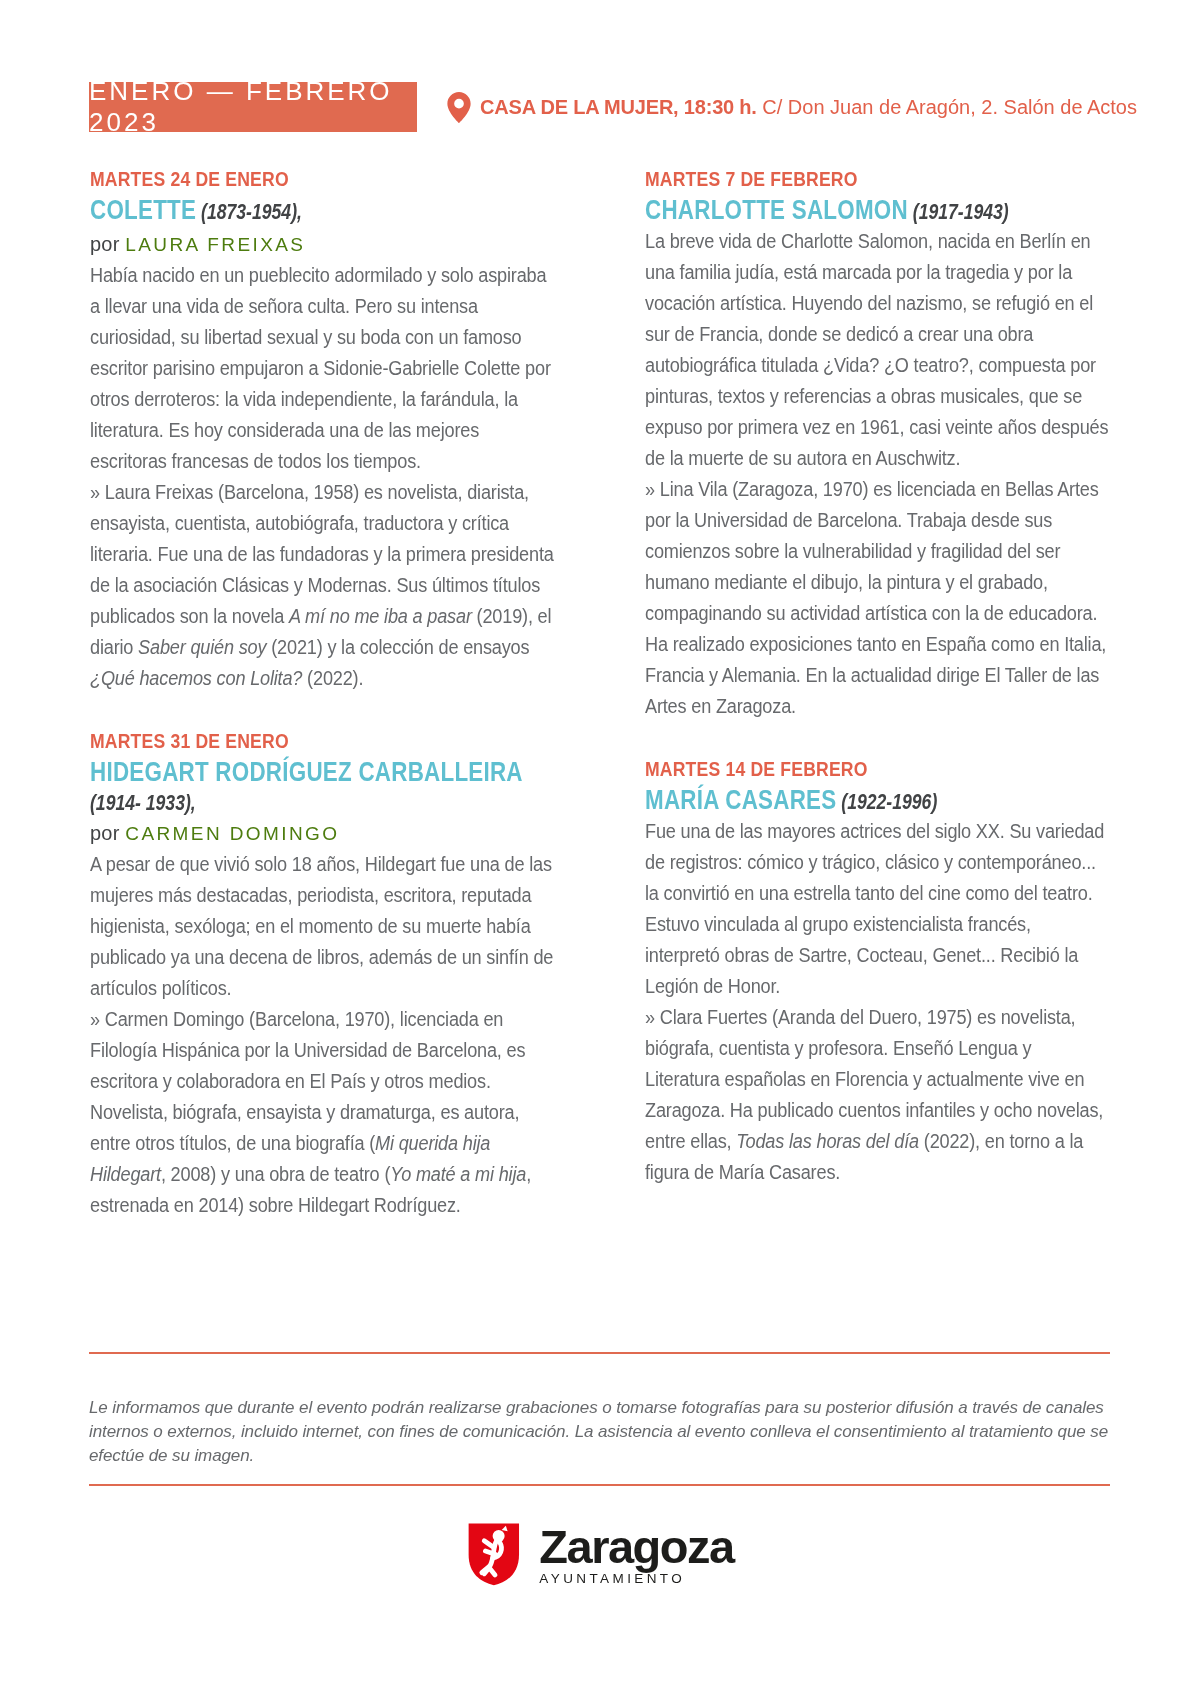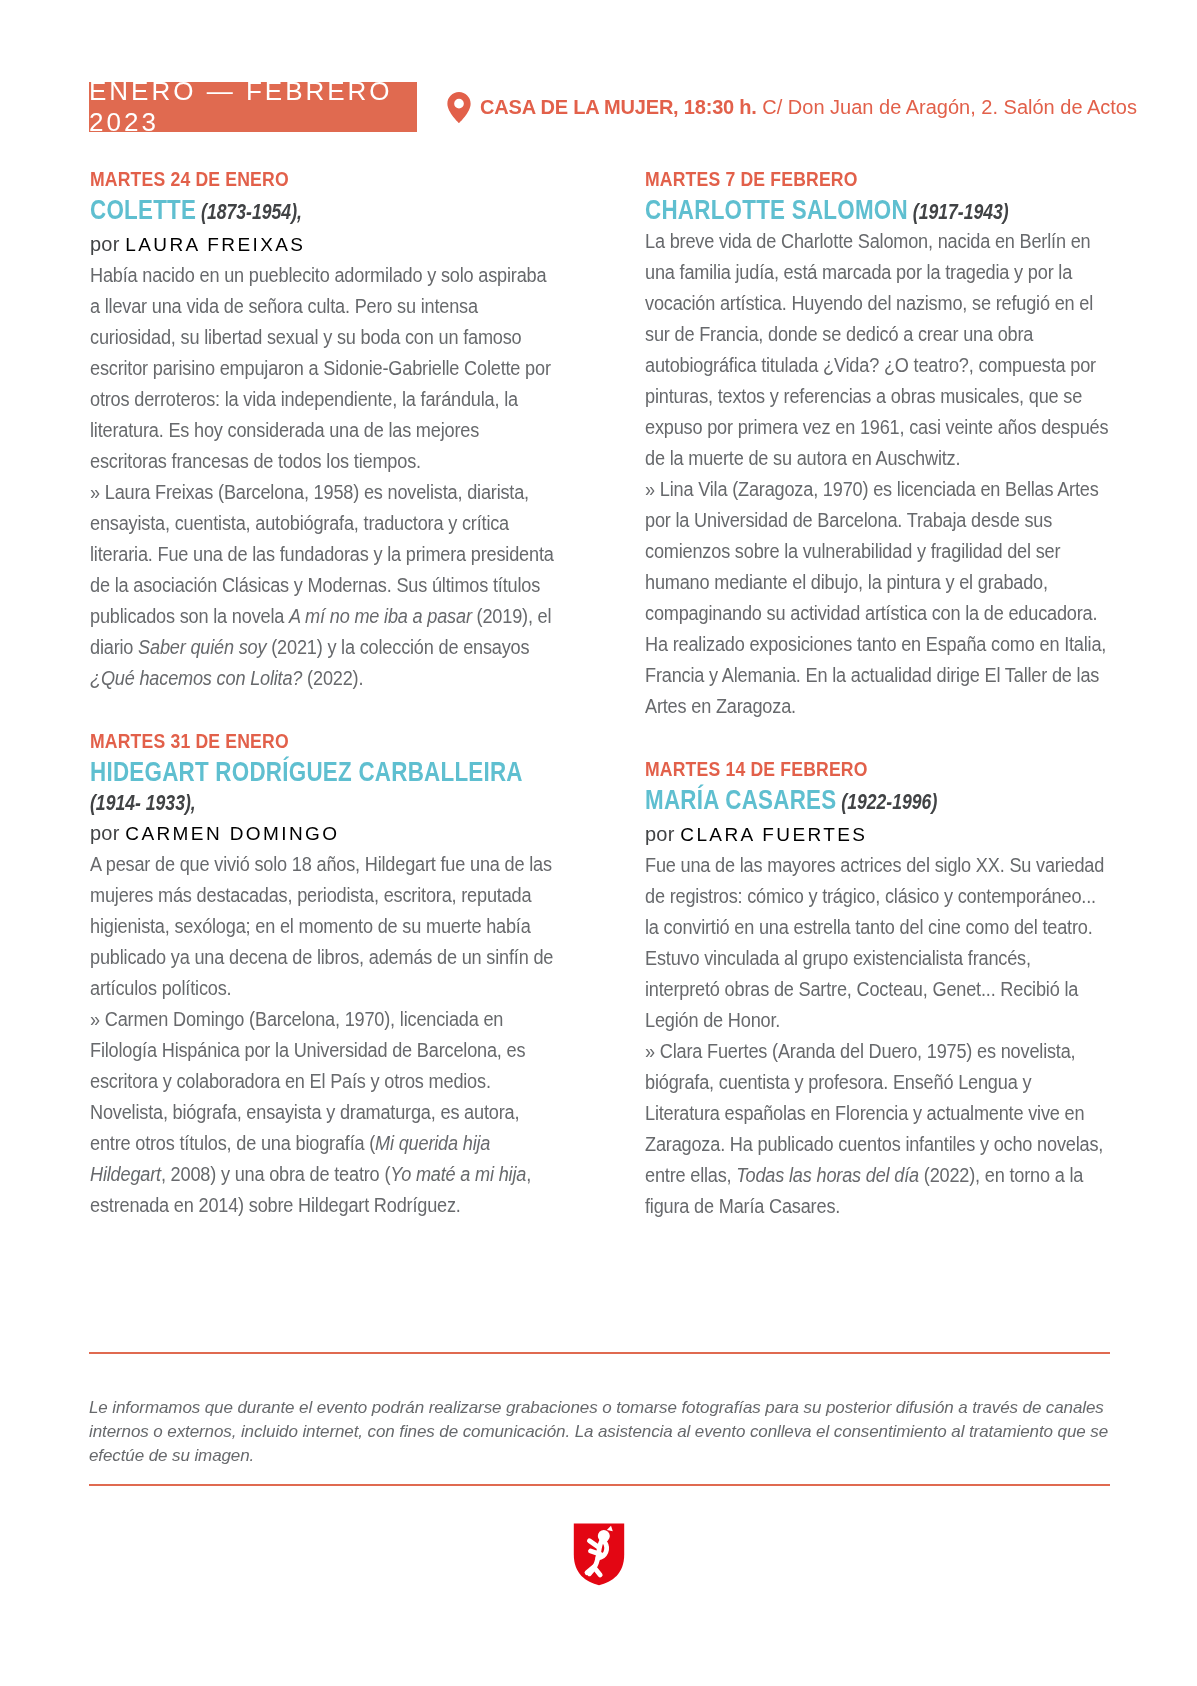--- a/index.html
+++ b/index.html
@@ -39,21 +39,21 @@
     transform:scaleX(.88);transform-origin:left center;
   }
   .ev-title{
     margin:3px 0 0;line-height:1.14;white-space:pre-line;
     width:125%;transform:scaleX(.8);transform-origin:left top;
   }
   .seg-name{color:var(--title-teal,#5fbfd0);font-weight:bold;font-size:28px;letter-spacing:0.3px;}
   .seg-life{color:var(--dark-gray,#414345);font-style:italic;font-size:22px;}
   .seg-i{font-style:italic;}
   .ev-by{margin:7px 0 4px;font-size:20px;color:var(--dark-gray,#414345);letter-spacing:0.2px;}
-  .spk{font-size:19px;letter-spacing:2.4px;color:#000000;}
+  .spk{font-size:19px;letter-spacing:2.4px;color:#4d7c0f;}
   .ev-body,.ev-bio{
     margin:0;font-size:19.5px;line-height:31px;
     color:var(--body-gray,#67696c);letter-spacing:-0.2px;
   }
   .cond{width:107.5%;transform:scaleX(.93);transform-origin:left top;}
   
   .footer{position:absolute;left:89px;width:1021px;top:1352px;}
   .rule{border:none;border-top:2px solid var(--banner-orange,#e06a50);margin:0;}
   .legal{
     margin:18px 0 0;font-size:17px;font-style:italic;
@@ -118,21 +118,20 @@
       <section class="ev">
         <h3 class="ev-date">MARTES 7 DE FEBRERO</h3>
         <h2 class="ev-title"><span class="seg-name">CHARLOTTE SALOMON</span><span class="seg-life"> (1917-1943)</span></h2>
         <p class="ev-body cond"><span>La breve vida de Charlotte Salomon, nacida en Berlín en una familia judía, está marcada por la tragedia y por la vocación artística. Huyendo del nazismo, se refugió en el sur de Francia, donde se dedicó a crear una obra autobiográfica titulada ¿Vida? ¿O teatro?, compuesta por pinturas, textos y referencias a obras musicales, que se expuso por primera vez en 1961, casi veinte años después de la muerte de su autora en Auschwitz.</span></p>
         <p class="ev-bio cond"><span>» Lina Vila (Zaragoza, 1970) es licenciada en Bellas Artes por la Universidad de Barcelona. Trabaja desde sus comienzos sobre la vulnerabilidad y fragilidad del ser humano mediante el dibujo, la pintura y el grabado, compaginando su actividad artística con la de educadora. Ha realizado exposiciones tanto en España como en Italia, Francia y Alemania. En la actualidad dirige El Taller de las Artes en Zaragoza.</span></p>
       </section>
 
       <section class="ev">
         <h3 class="ev-date">MARTES 14 DE FEBRERO</h3>
         <h2 class="ev-title"><span class="seg-name">MARÍA CASARES</span><span class="seg-life"> (1922-1996)</span></h2>
-        <p class="ev-by"><span>por</span> <span class="spk">CLARA FUERTES</span></p>
         <p class="ev-body cond"><span>Fue una de las mayores actrices del siglo XX. Su variedad de registros: cómico y trágico, clásico y contemporáneo... la convirtió en una estrella tanto del cine como del teatro. Estuvo vinculada al grupo existencialista francés, interpretó obras de Sartre, Cocteau, Genet... Recibió la Legión de Honor.</span></p>
         <p class="ev-bio cond"><span>» Clara Fuertes (Aranda del Duero, 1975) es novelista, biógrafa, cuentista y profesora. Enseñó Lengua y Literatura españolas en Florencia y actualmente vive en Zaragoza. Ha publicado cuentos infantiles y ocho novelas, entre ellas, </span><span class="seg-i">Todas las horas del día</span><span> (2022), en torno a la figura de María Casares.</span></p>
       </section>
     </div>
 
   </div>
 
   <div class="footer">
     <hr class="rule">
     <p class="legal">
@@ -149,15 +148,19 @@
         <path d="M55 32 C47 46 52 58 44 74 C41 80 38 84 34 88"></path>
         <path d="M50 44 L34 33"></path>
         <path d="M53 56 L36 50"></path>
         <path d="M42 76 L30 86"></path>
         <path d="M44 80 L52 90"></path>
         <path d="M48 62 C62 60 66 46 60 36"></path>
       </g>
       <circle cx="58" cy="25" r="10" fill="#ffffff"></circle>
       <path d="M63 15 l7 -7 3 9 z" fill="#ffffff"></path>
     </svg>
+    <div class="logo-text">
+      <div class="logo-city">Zaragoza</div>
+      <div class="logo-org">AYUNTAMIENTO</div>
+    </div>
   </div>
 
 </div>
 
 </body></html>

